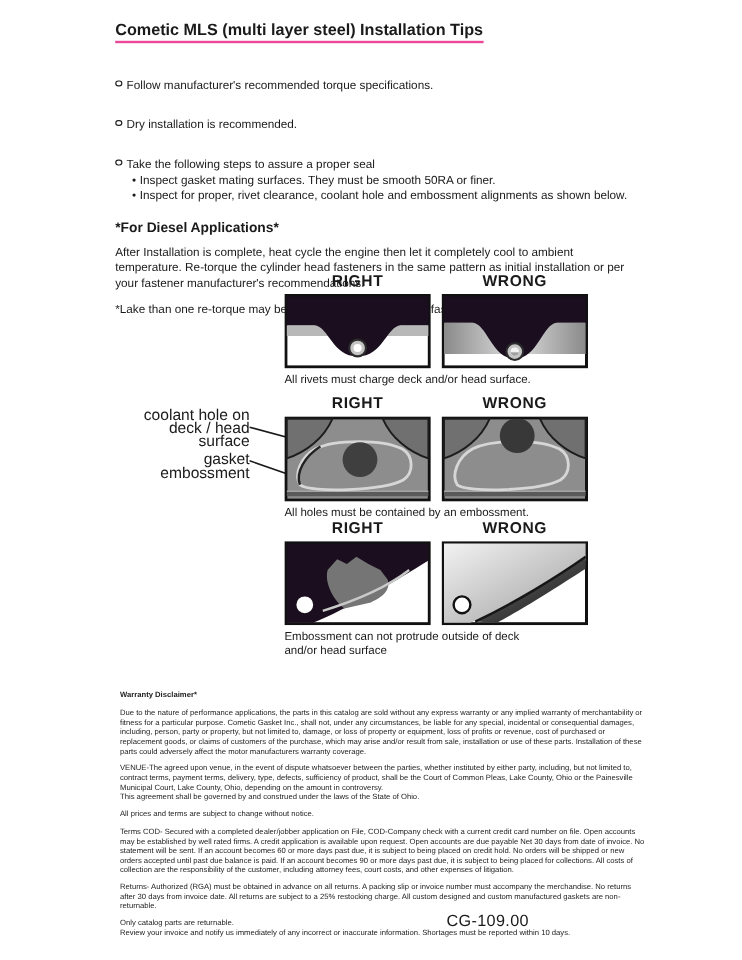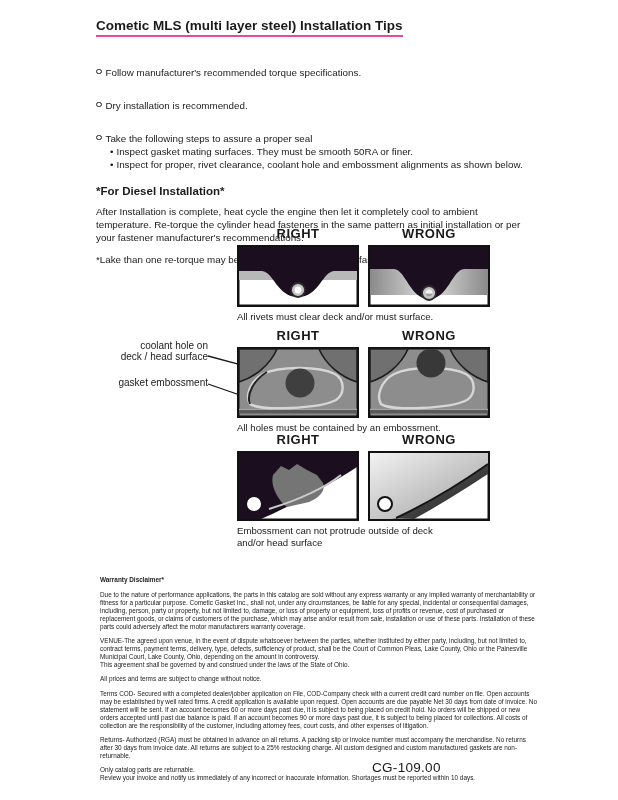--- a/index.html
+++ b/index.html
@@ -19,21 +19,21 @@
   .sub-row{font-size:9.8px;line-height:13px;margin-left:14px;display:flex;align-items:baseline;}
   .dot{margin-right:3px;flex:0 0 auto;}
   .diesel-heading{font-size:11.5px;font-weight:bold;margin-top:14px;margin-bottom:4px;}
   .para{font-size:9.8px;line-height:13.2px;margin-top:8px;width:430px;}
   
   .pair{position:absolute;width:277px;}
   .pair .labels{display:flex;gap:9px;margin-bottom:4px;}
   .pair .labels span{flex:0 0 122px;text-align:center;font-size:13px;font-weight:600;letter-spacing:0.5px;}
   .pair .boxes{display:flex;gap:9px;}
   .pair .caption{font-size:9.6px;line-height:11.5px;margin-top:4px;white-space:pre-line;}
-  .side-label{position:absolute;width:108px;text-align:right;font-size:10px;line-height:11px;white-space:pre-line;}
+  .side-label{position:absolute;width:108px;text-align:right;font-size:13px;line-height:11px;white-space:pre-line;}
   .pointer-overlay{position:absolute;left:205px;top:348px;width:100px;height:58px;}
   
   .legal{position:absolute;left:100px;top:576px;width:440px;font-size:6.4px;line-height:1.24;color:#222;}
   .legal .lg-head{font-weight:bold;margin-bottom:7px;}
   .legal p{margin:0 0 6.5px 0;white-space:pre-line;}
   
   .page-code{position:absolute;left:372px;top:760px;font-size:13.5px;letter-spacing:0.3px;}
 </style>
 </head>
 <body>
@@ -57,21 +57,21 @@
     </div>
     <div class="sub-row">
       <span class="dot">•</span>
       <span>Inspect gasket mating surfaces.  They must be smooth 50RA or finer.</span>
     </div>
     <div class="sub-row">
       <span class="dot">•</span>
       <span>Inspect for proper, rivet clearance, coolant hole and embossment alignments as shown below.</span>
     </div>
 
-    <div class="diesel-heading">*For Diesel Installation*</div>
+    <div class="diesel-heading">*For Diesel Applications*</div>
     <div class="para">After Installation is complete, heat cycle the engine then let it completely cool to ambient temperature. Re-torque the cylinder head fasteners in the same pattern as initial installation or per your fastener manufacturer's recommendations.</div>
     <div class="para">*Lake than one re-torque may be required to achieve proper fastener stretch*</div>
   </div>
 
   <div class="pair" style="left:237px;top:226px;">
     <div class="labels">
       <span>RIGHT</span>
       <span>WRONG</span>
     </div>
     <div class="boxes">
@@ -95,21 +95,21 @@
             </clipPath>
         </defs>
         <rect x="1.25" y="1.25" width="119.5" height="59.5" fill="#ffffff" stroke="#111" stroke-width="2.5"></rect>
         <rect x="2" y="24" width="118" height="26" fill="url(#g1w)"></rect>
         <path d="M2,2 H120 V24 H96 C84,25 80,54 61,54 C42,54 38,25 26,24 H2 Z" fill="#1b0f1f"></path>
         <circle cx="61" cy="48" r="7" fill="#c4c4c4" stroke="#2b2b2b" stroke-width="1.8"></circle>
         <circle cx="61" cy="48" r="3.4" fill="#f2f2f2"></circle>
         <rect x="55" y="48.6" width="12" height="4" fill="#9e9e9e" clip-path="url(#c1w)"></rect>
       </svg>
     </div>
-    <div class="caption">All rivets must clear deck and/or must surface.</div>
+    <div class="caption">All rivets must charge deck and/or head surface.</div>
   </div>
 
   <div class="side-label" style="left:100px;top:340px;">coolant hole on
 deck / head surface</div>
   <div class="side-label" style="left:100px;top:377px;">gasket embossment</div>
   <svg class="pointer-overlay" viewBox="0 0 100 58">
     <line x1="3" y1="8" x2="96" y2="33" stroke="#1a1a1a" stroke-width="1.3"></line>
     <line x1="3" y1="36" x2="52" y2="53" stroke="#1a1a1a" stroke-width="1.3"></line>
   </svg>
 

